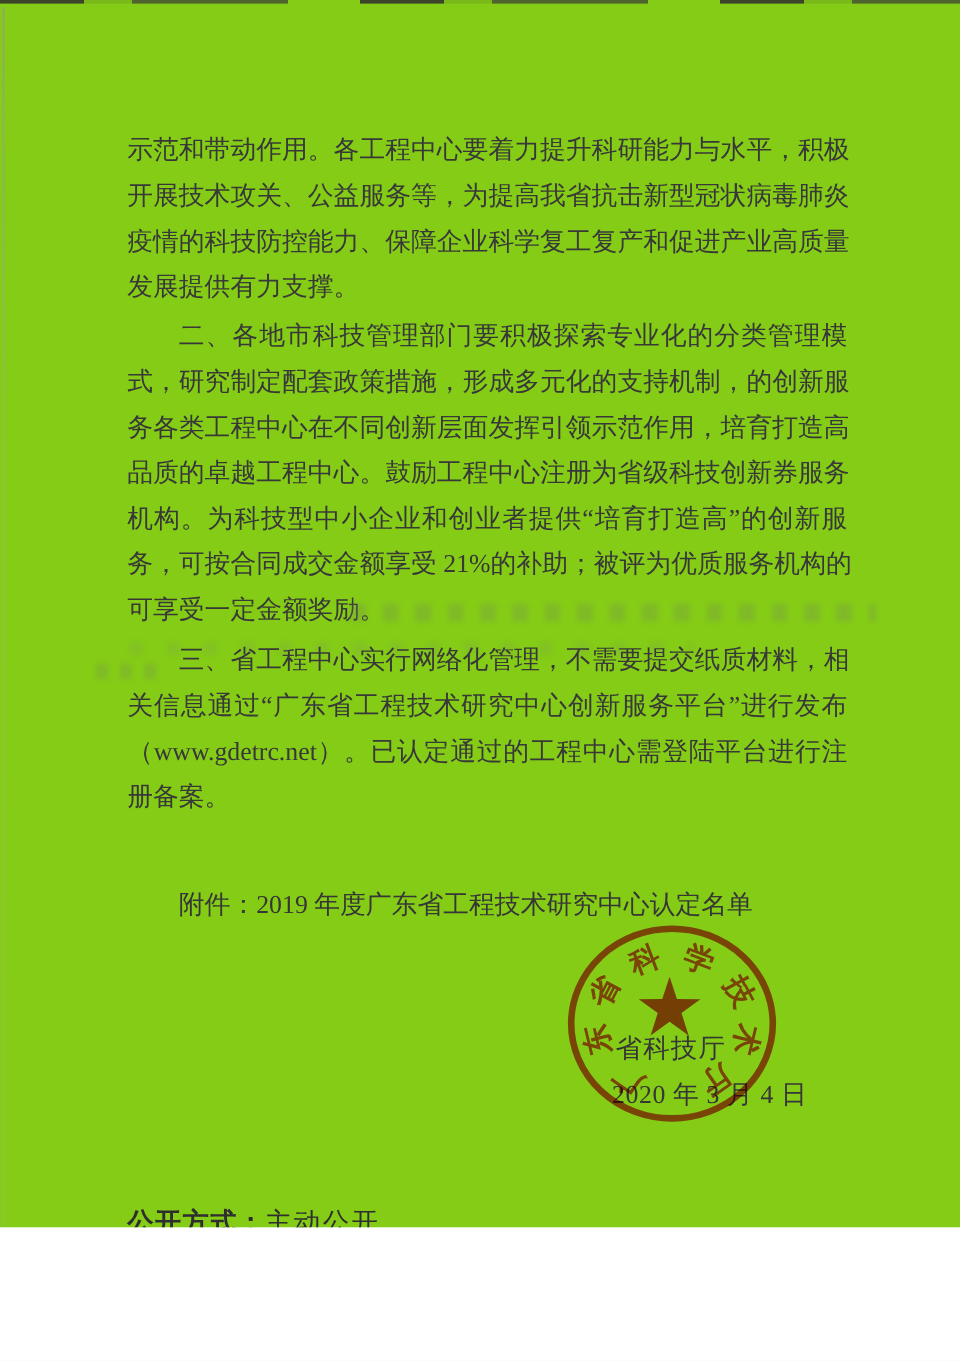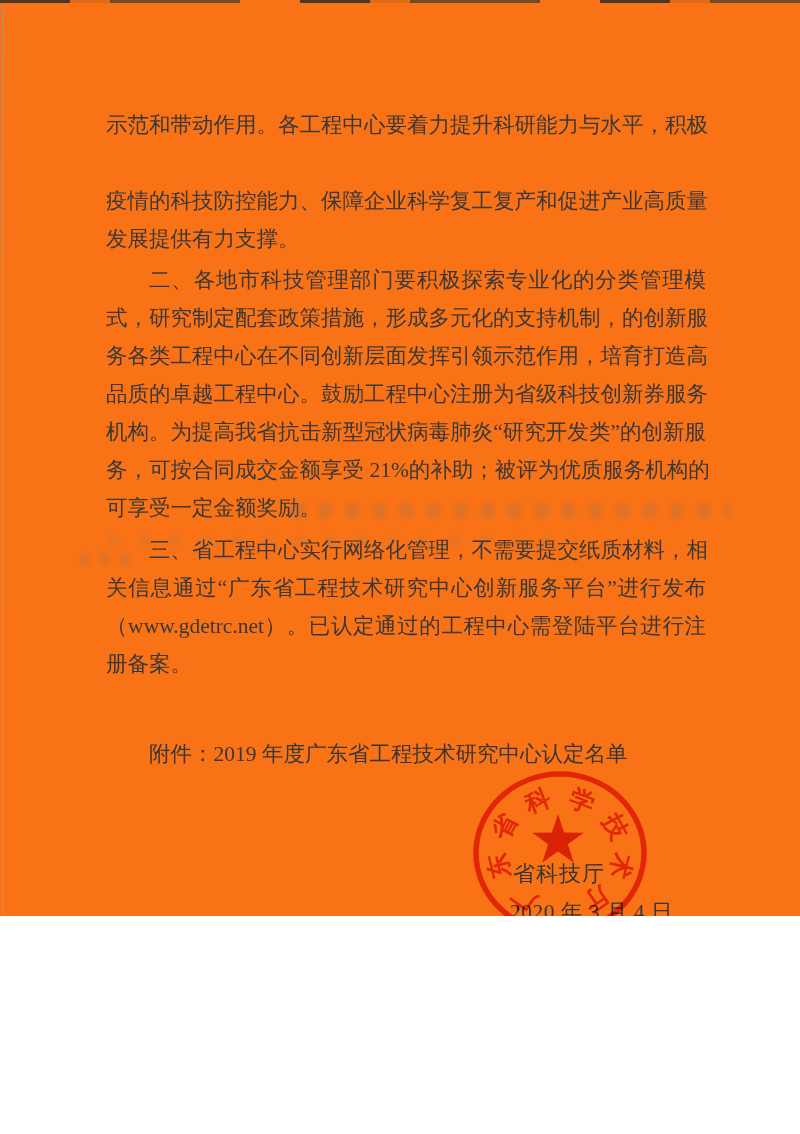--- a/index.html
+++ b/index.html
@@ -1,19 +1,19 @@
 <!DOCTYPE html>
 <html><head>
 <meta charset="utf-8">
 <style>
   html,body{margin:0;padding:0;background:#ffffff;}
   .page{
     position:relative;
-    width:800px;height:916px;
-    background:#f97316;
+    width:800px;height:1023px;
+    background:#84cc16;
     overflow:hidden;
     font-family:"Liberation Serif","DejaVu Serif",serif;
     color:#383838;
   }
   
   .scan-top{
     position:absolute;top:0;left:0;width:100%;height:3px;
     background:repeating-linear-gradient(90deg,
       rgba(45,45,45,.85) 0 70px, rgba(45,45,45,.12) 70px 110px,
       rgba(55,55,55,.7) 110px 240px, rgba(55,55,55,0) 240px 300px);
@@ -55,28 +55,29 @@
   .pagenum{position:absolute;left:104px;top:1057px;font-size:21px;letter-spacing:3px;color:#3a3a3a;}
 </style>
 </head>
 <body>
 
 <div class="page">
   <div class="scan-top"></div>
   <div class="scan-left"></div>
 
   <div class="bline" style="top:112px">示范和带动作用。各工程中心要着力提升科研能力与水平，积极</div>
+  <div class="bline" style="top:150px">开展技术攻关、公益服务等，为提高我省抗击新型冠状病毒肺炎</div>
   <div class="bline last" style="top:226px">发展提供有力支撑。</div>
   <div class="bline" style="top:188px">疫情的科技防控能力、保障企业科学复工复产和促进产业高质量</div>
 
   <div class="bline indent" style="top:267px">二、各地市科技管理部门要积极探索专业化的分类管理模</div>
   <div class="bline" style="top:305px">式，研究制定配套政策措施，形成多元化的支持机制，的创新服</div>
   <div class="bline" style="top:381px">品质的卓越工程中心。鼓励工程中心注册为省级科技创新券服务</div>
   <div class="bline" style="top:343px">务各类工程中心在不同创新层面发挥引领示范作用，培育打造高</div>
-  <div class="bline" style="top:419px">机构。为提高我省抗击新型冠状病毒肺炎“研究开发类”的创新服</div>
+  <div class="bline" style="top:419px">机构。为科技型中小企业和创业者提供“培育打造高”的创新服</div>
   <div class="bline" style="top:457px">务，可按合同成交金额享受 21%的补助；被评为优质服务机构的</div>
   <div class="bline last" style="top:495px">可享受一定金额奖励。</div>
 
   <div class="ghost ghost-a"></div>
   <div class="ghost ghost-b"></div>
   <div class="ghost ghost-c"></div>
 
   <div class="bline indent" style="top:537px">三、省工程中心实行网络化管理，不需要提交纸质材料，相</div>
   <div class="bline" style="top:575px">关信息通过“广东省工程技术研究中心创新服务平台”进行发布</div>
   <div class="bline" style="top:613px">（www.gdetrc.net）。已认定通过的工程中心需登陆平台进行注</div>

